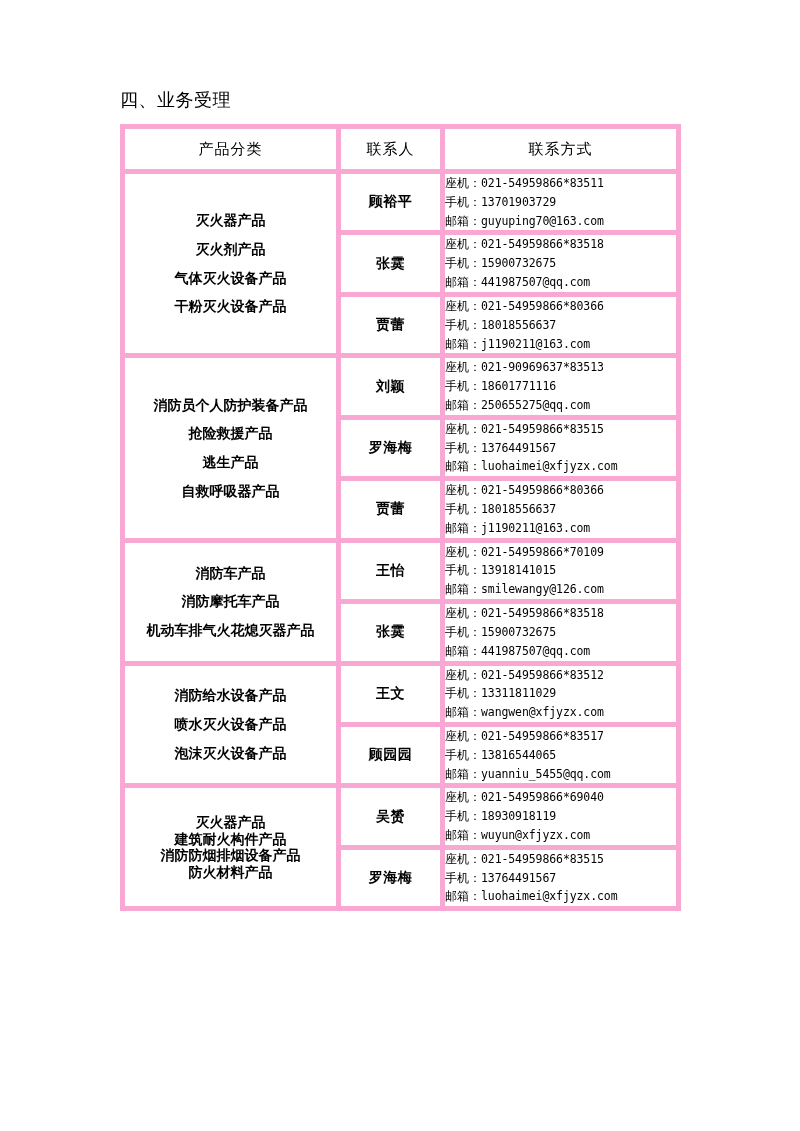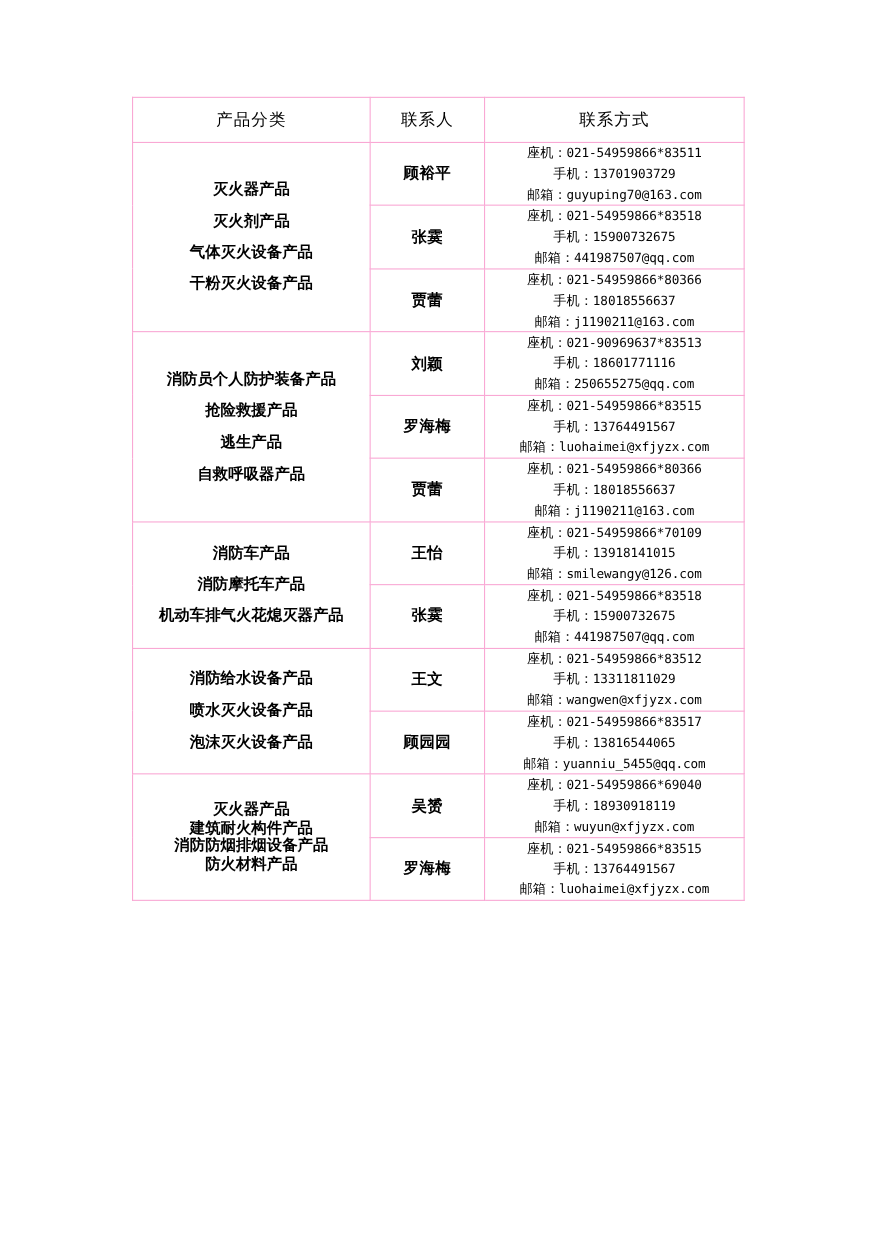--- a/index.html
+++ b/index.html
@@ -40,21 +40,21 @@
     padding-left: 20px;
   }
   table.contact-table {
     border-collapse: collapse;
     width: 556px;
     table-layout: fixed;
     margin: 0;
   }
   table.contact-table th,
   table.contact-table td {
-    border: 1px solid #f9a8d4;
+    border: 5px solid #f9a8d4;
     vertical-align: middle;
     padding: 0;
   }
   .col-cat { width: 216px; }
   .col-person { width: 104px; }
   .col-contact { width: 236px; }
 
   thead th {
     height: 40px;
     text-align: center;
@@ -85,41 +85,41 @@
     font-family: "DejaVu Sans", "Liberation Sans", sans-serif;
     font-weight: bold;
     font-size: 14px;
     letter-spacing: 0.5px;
   }
   td.contact-cell {
     padding: 5px 6px 5px 8px;
     font-size: 12px;
     line-height: 1.55;
     font-family: "DejaVu Sans", "Liberation Sans", sans-serif;
-    text-align: center;
   }
   .contact-line {
     white-space: nowrap;
     display: block;
   }
   .contact-label {
     font-family: "DejaVu Sans", "Liberation Sans", sans-serif;
     font-size: 12px;
   }
   .contact-value {
     font-family: "DejaVu Sans Mono", "Liberation Mono", monospace;
     font-size: 11.5px;
     letter-spacing: -0.1px;
   }
 </style>
 </head>
 <body>
 
 <div class="page">
 
+  <h1 class="section-heading">四、业务受理</h1>
 
 
   <table class="contact-table">
     <colgroup>
       <col class="col-cat">
       <col class="col-person">
       <col class="col-contact">
     </colgroup>
     <thead>
       <tr>

